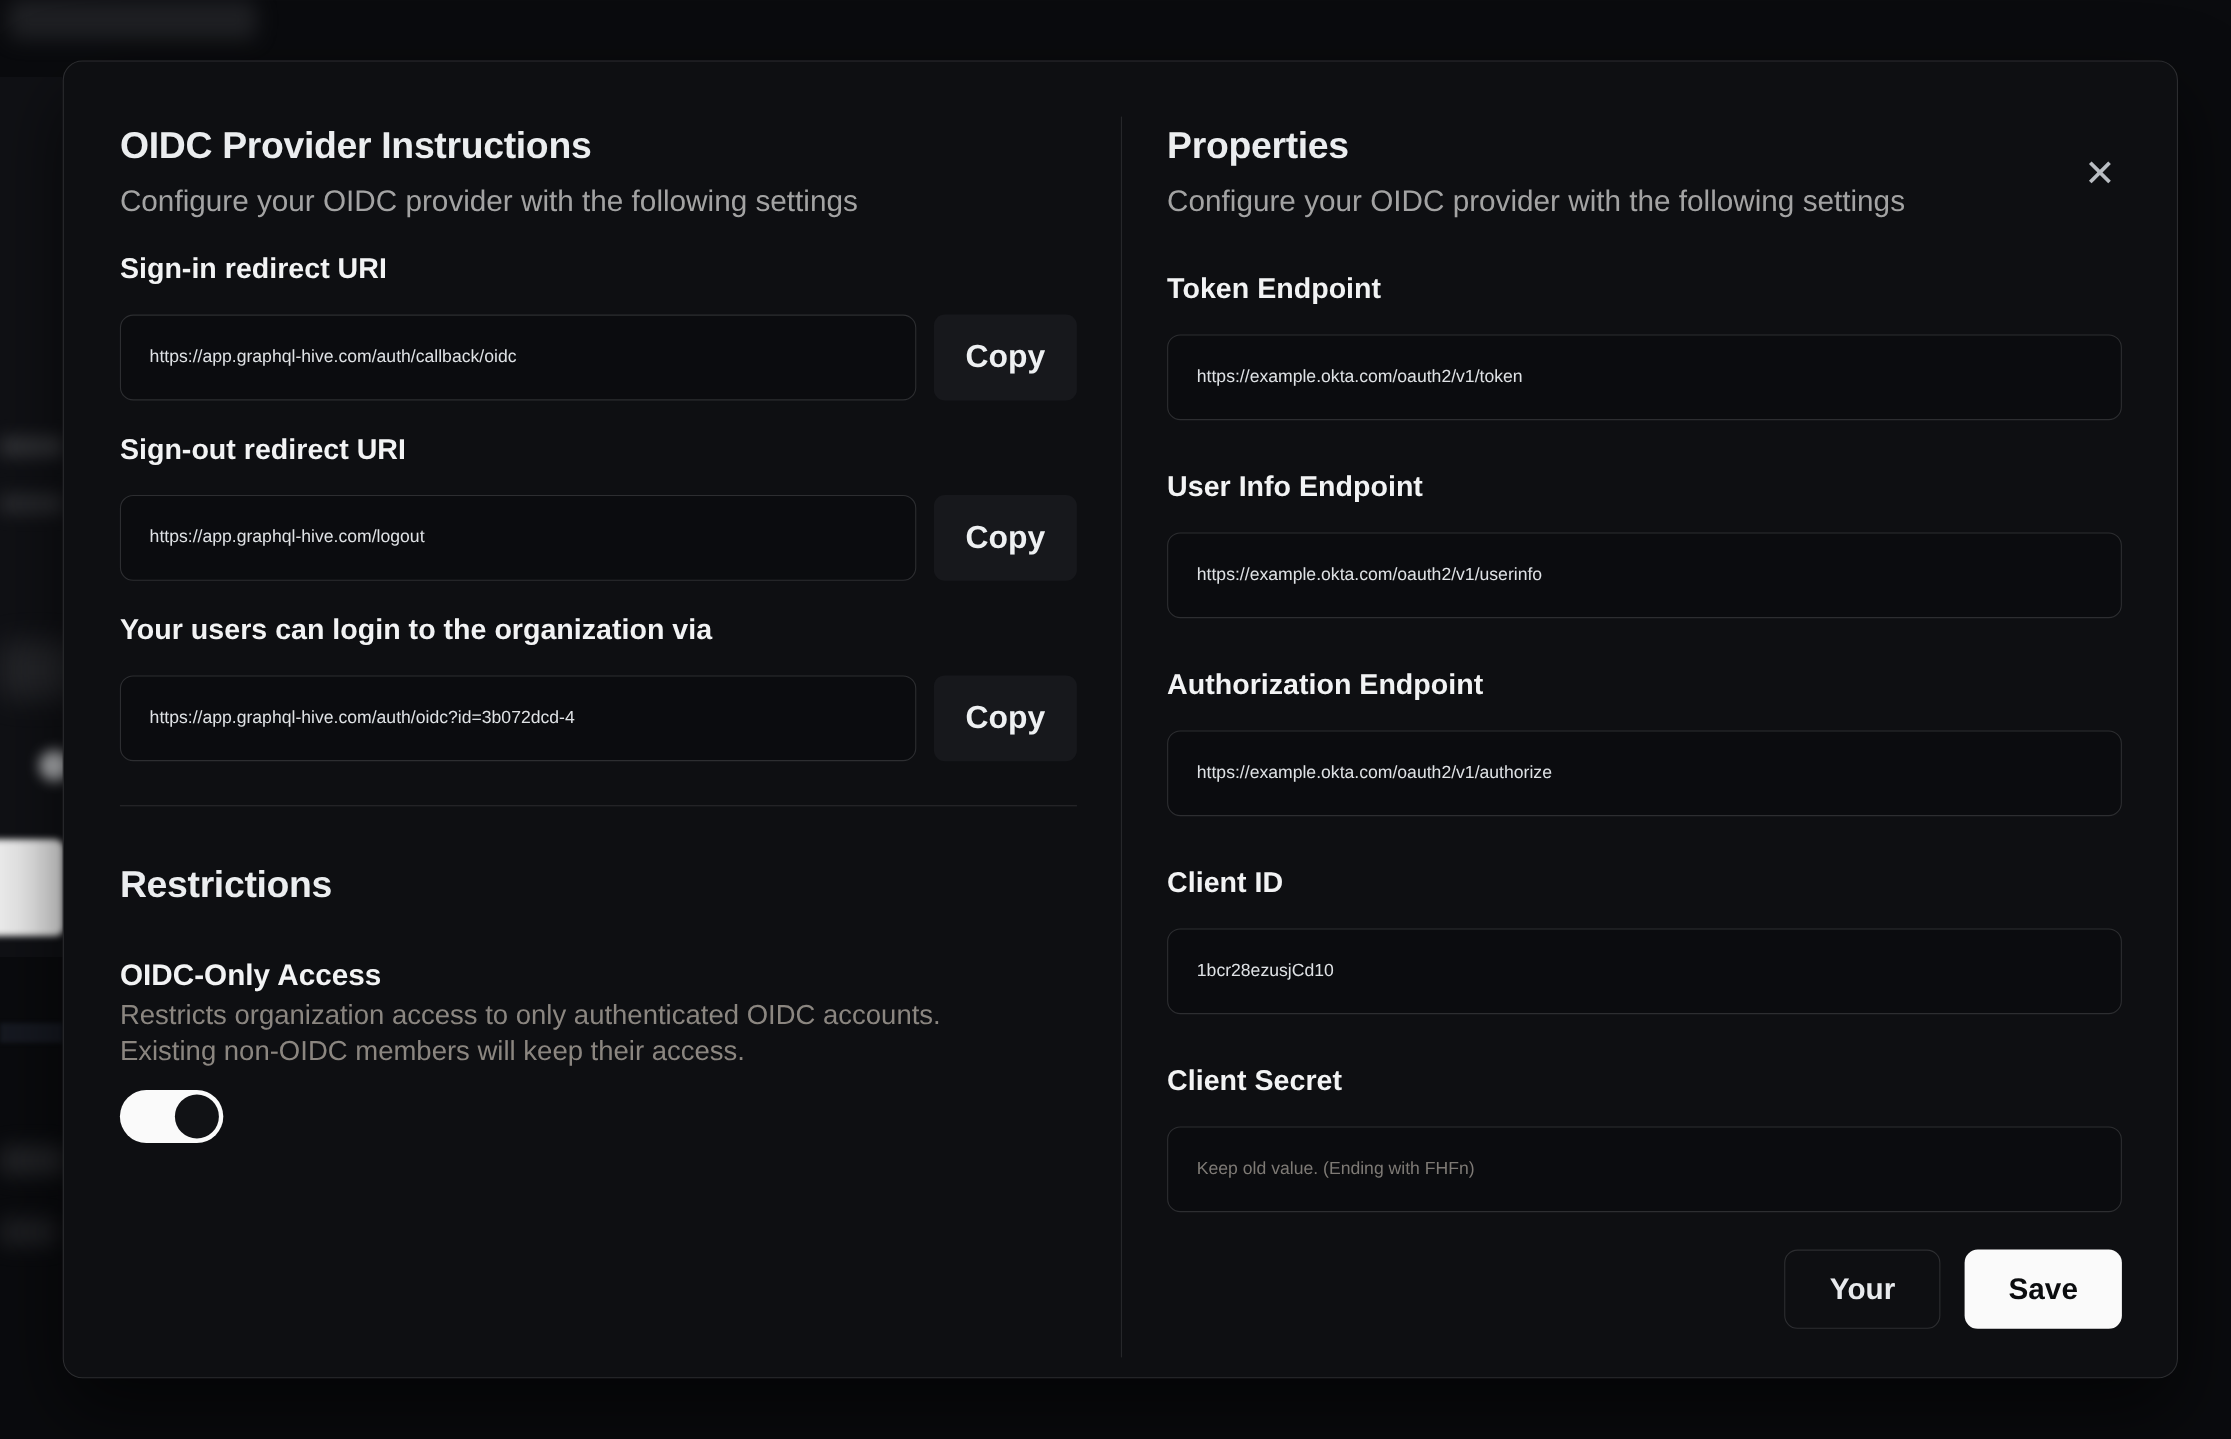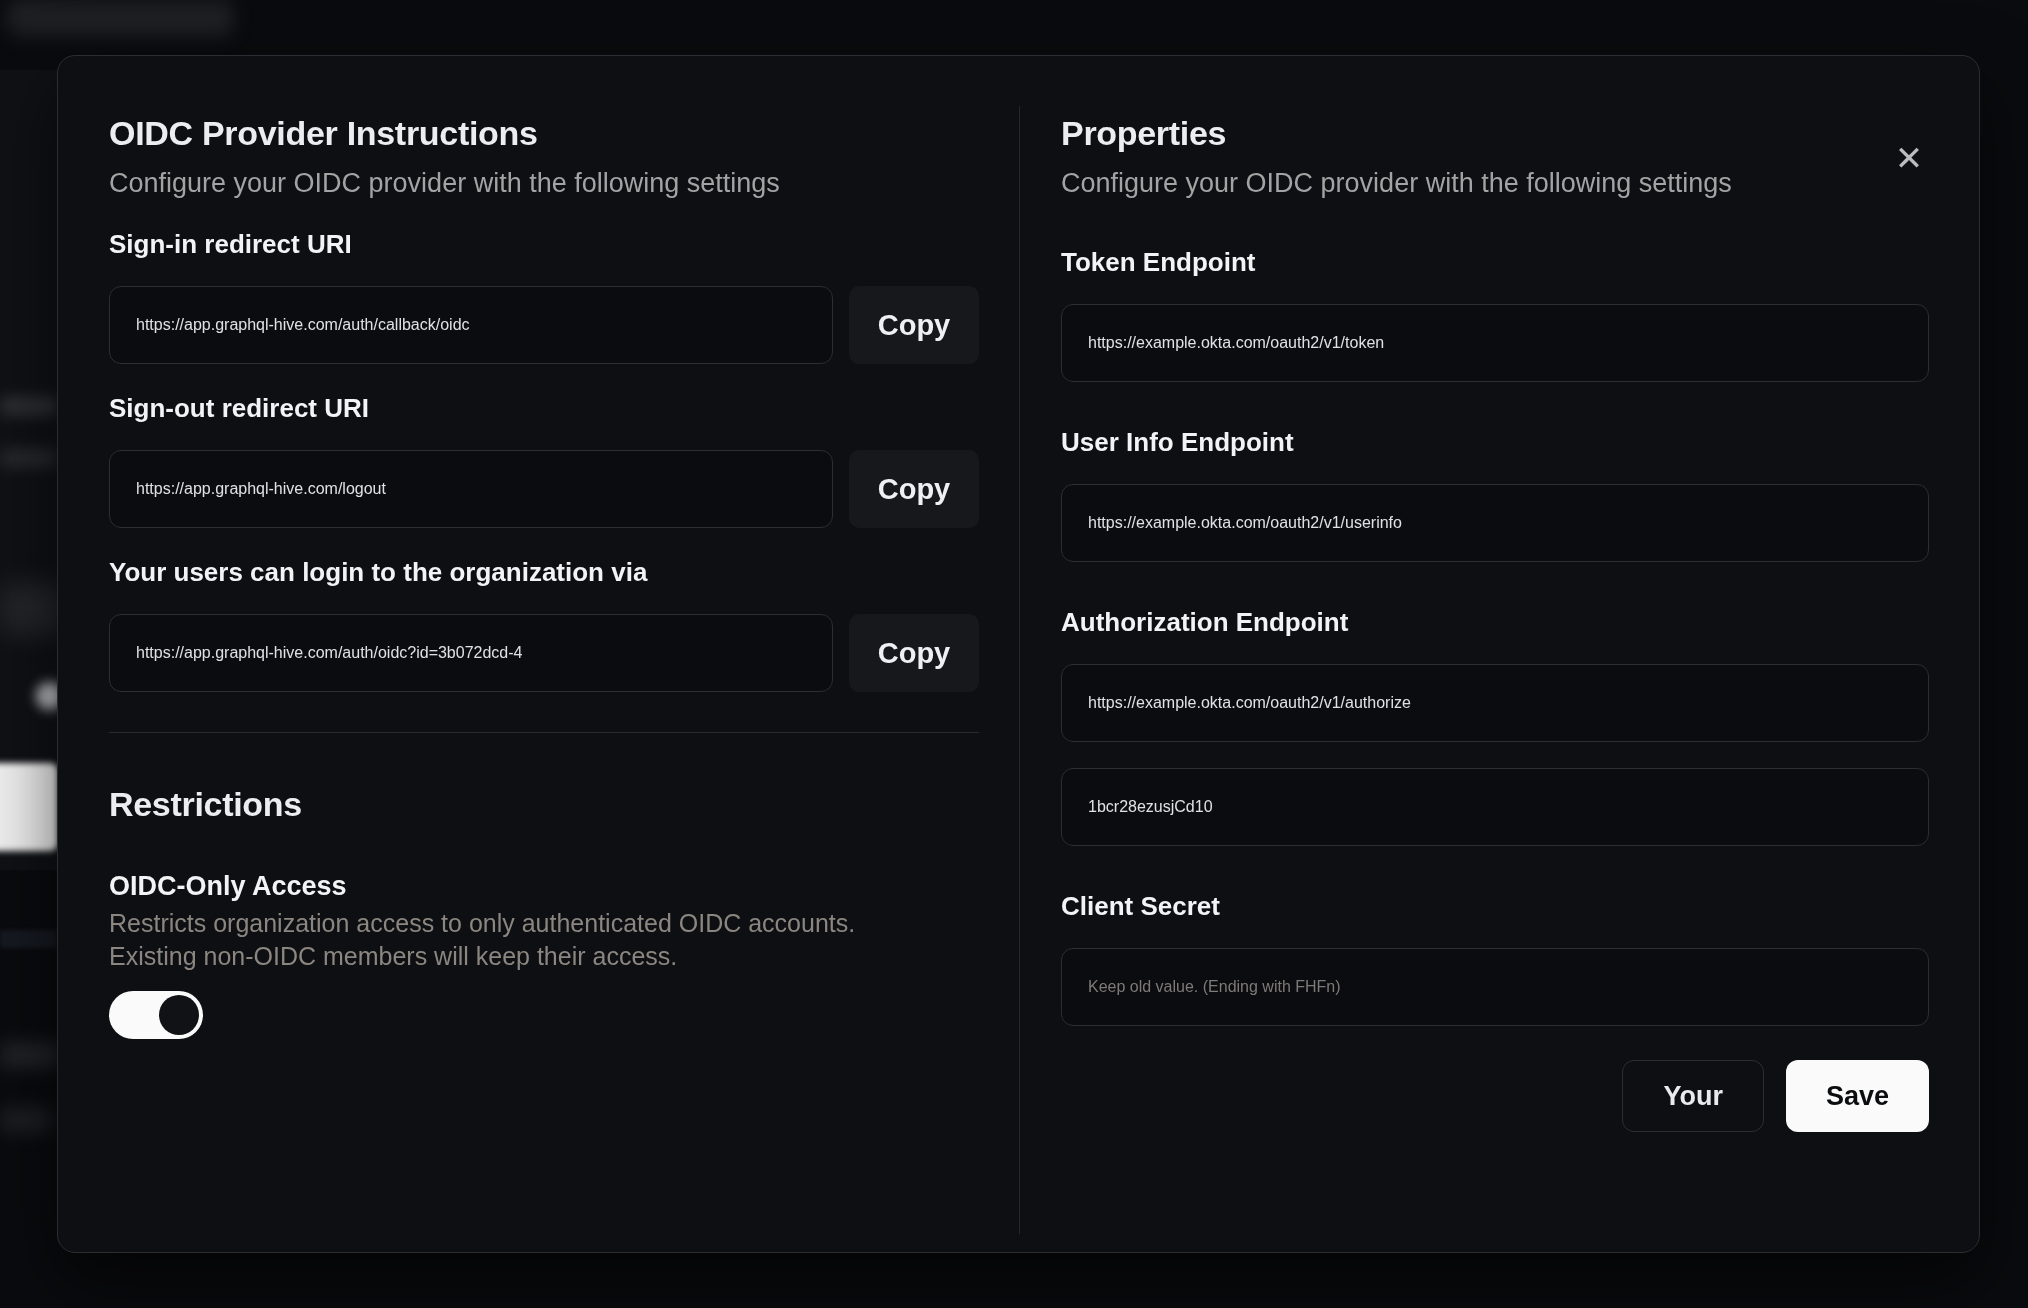--- a/index.html
+++ b/index.html
@@ -174,20 +174,21 @@
     <div class="field-label">User Info Endpoint</div>
     <div class="input-row">
       <input class="text-input" value="https://example.okta.com/oauth2/v1/userinfo" style="">
     </div>
 
     <div class="field-label">Authorization Endpoint</div>
     <div class="input-row">
       <input class="text-input" value="https://example.okta.com/oauth2/v1/authorize" style="">
     </div>
 
+    <div class="field-label">Client ID</div>
     <div class="input-row">
       <input class="text-input" value="1bcr28ezusjCd10" style="">
     </div>
 
     <div class="field-label">Client Secret</div>
     <div class="input-row">
       <input class="text-input" placeholder="Keep old value. (Ending with FHFn)" style="">
     </div>
 
     <div class="btn-row">

